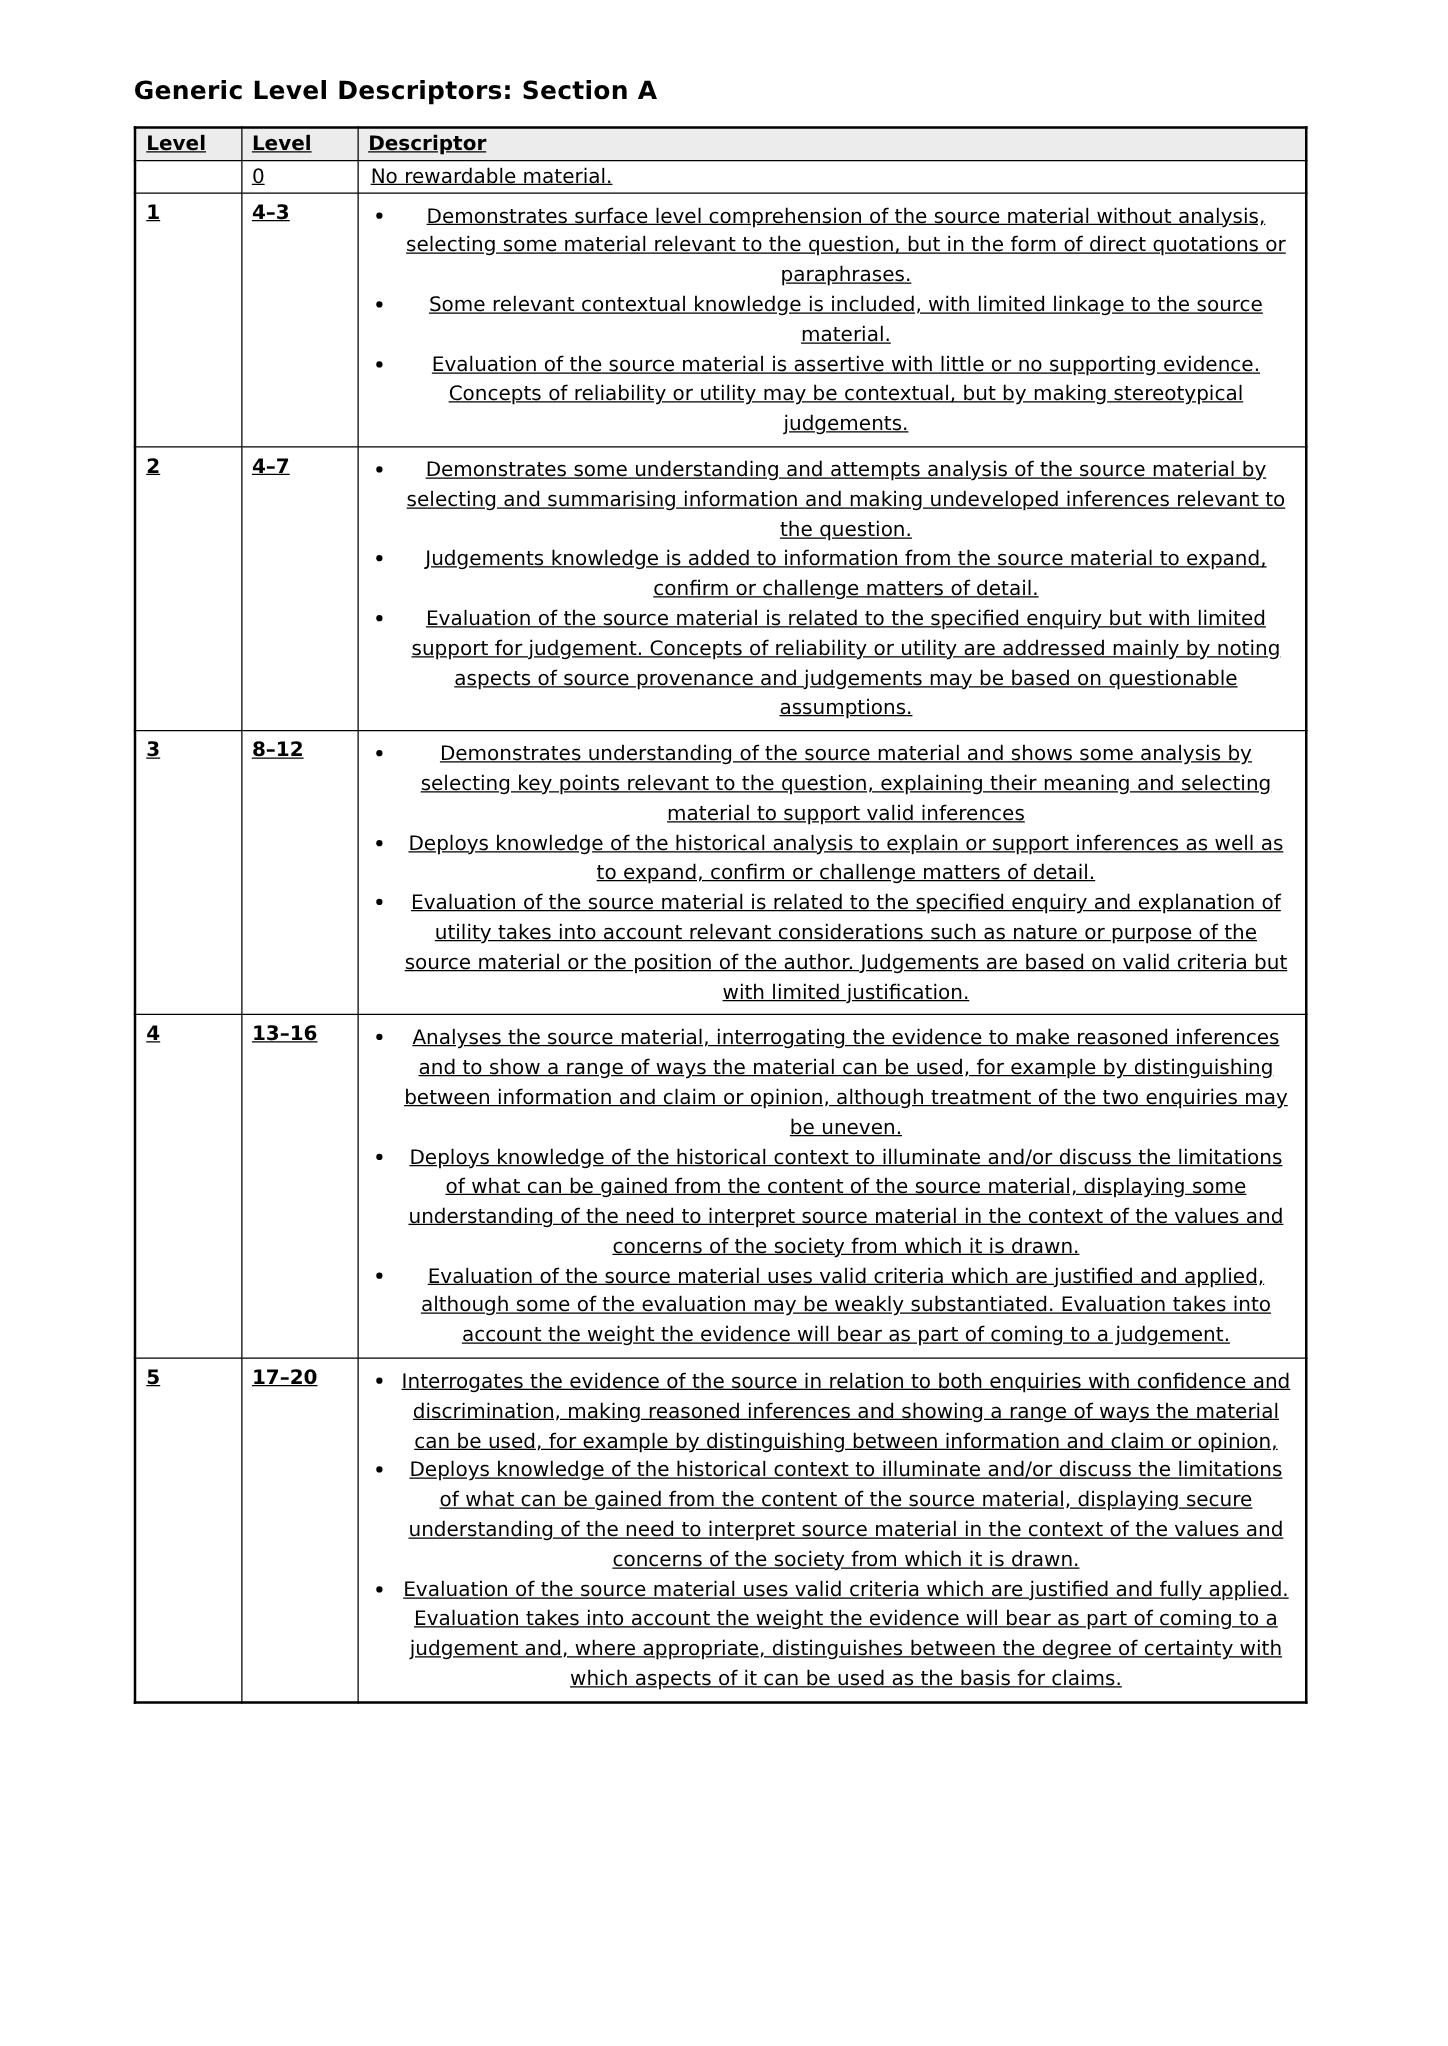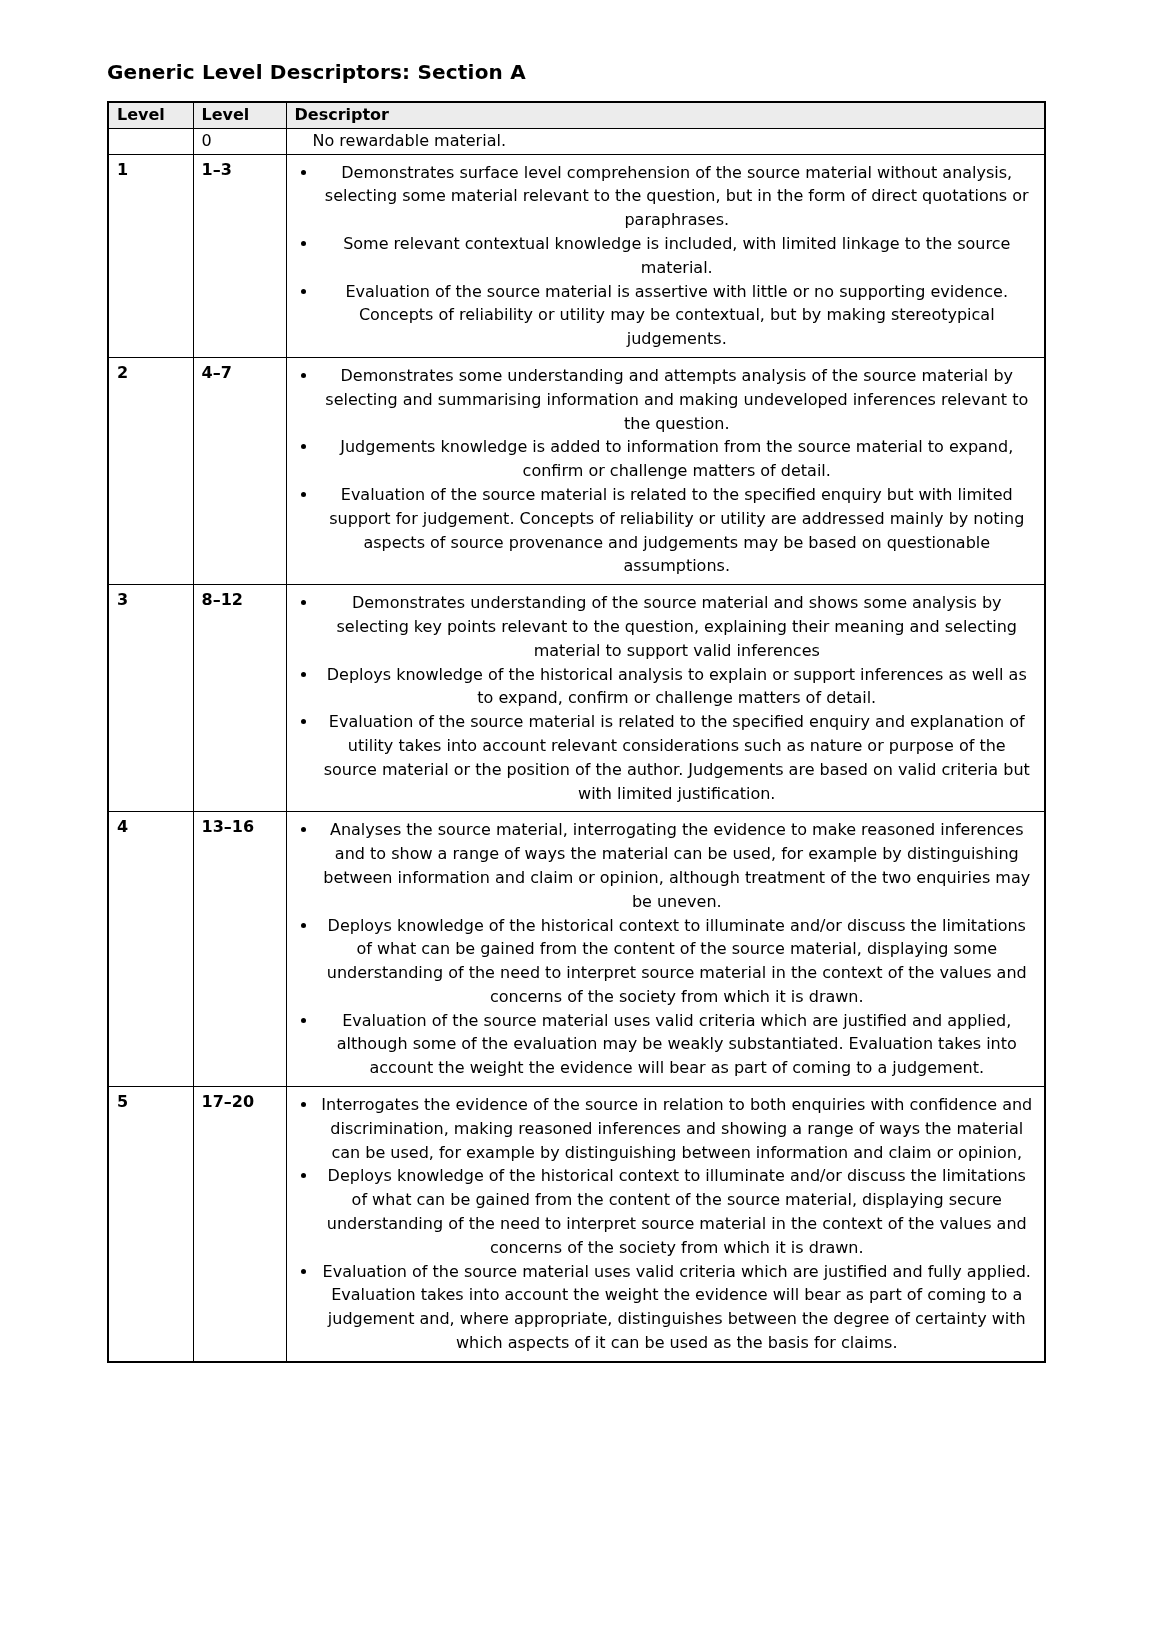--- a/index.html
+++ b/index.html
@@ -36,36 +36,37 @@
     width: 937px;
     border: 2px solid #000000;
   }
   .descriptor-table th,
   .descriptor-table td {
     border: 1px solid #000000;
     vertical-align: top;
     font-size: 16px;
     line-height: 23.8px;
     text-align: left;
+    text-decoration: underline;
   }
   .descriptor-table th {
     background: #ececec;
     font-weight: bold;
     padding: 0px 8px 1px 8px;
   }
   col.col-level { width: 85px; }
   col.col-mark  { width: 93px; }
   col.col-desc  { width: 759px; }
   td.cell-level, td.cell-mark {
     padding: 3px 6px 0 8px;
     font-weight: bold;
   }
   td.cell-mark.plain { font-weight: normal; padding-top: 0; }
   td.cell-desc {
-    padding: 0 10px 1px 26px;
+    padding: 0 10px 1px 10px;
   }
   td.cell-desc.bulleted {
     padding: 6px 10px 6px 10px;
     text-align: center;
   }
   .bullets {
     margin: 0;
     padding: 0 0 0 21px;
     list-style-type: disc;
   }
@@ -97,21 +98,21 @@
     <tbody>
 
       <tr>
         <td class="cell-level"></td>
         <td class="cell-mark plain">0</td>
         <td class="cell-desc">No rewardable material.</td>
       </tr>
 
       <tr>
         <td class="cell-level">1</td>
-        <td class="cell-mark">1–3</td>
+        <td class="cell-mark">4–3</td>
         <td class="cell-desc bulleted">
           <ul class="bullets">
             <li>Demonstrates surface level comprehension of the source material without analysis, selecting some material relevant to the question, but in the form of direct quotations or paraphrases.</li>
             <li>Some relevant contextual knowledge is included, with limited linkage to the source material.</li>
             <li>Evaluation of the source material is assertive with little or no supporting evidence. Concepts of reliability or utility may be contextual, but by making stereotypical judgements.</li>
           </ul>
         </td>
       </tr>
 
       <tr>

